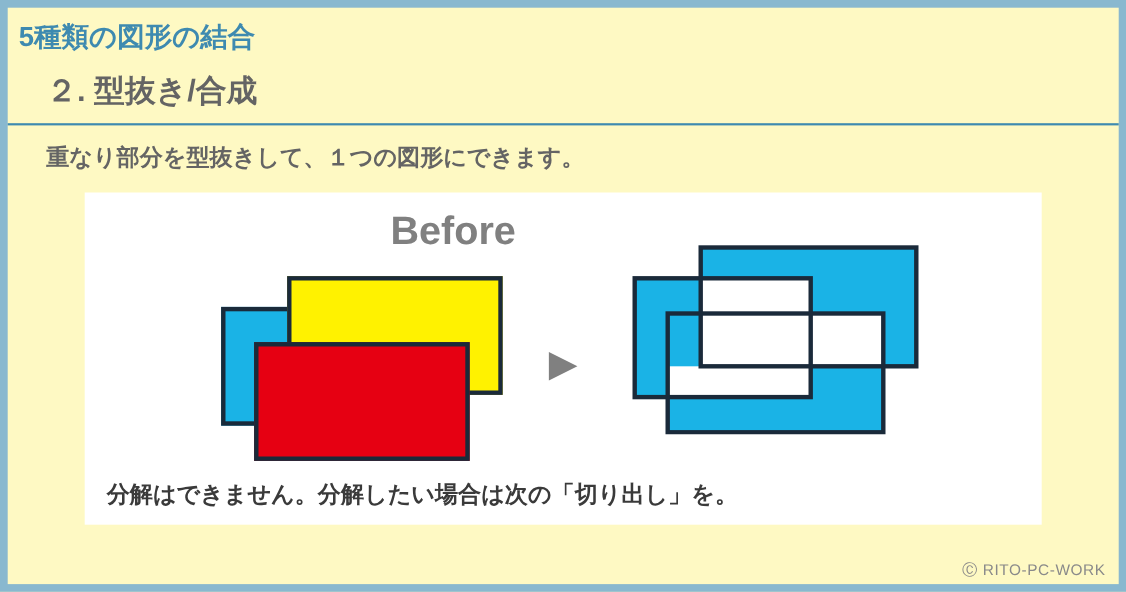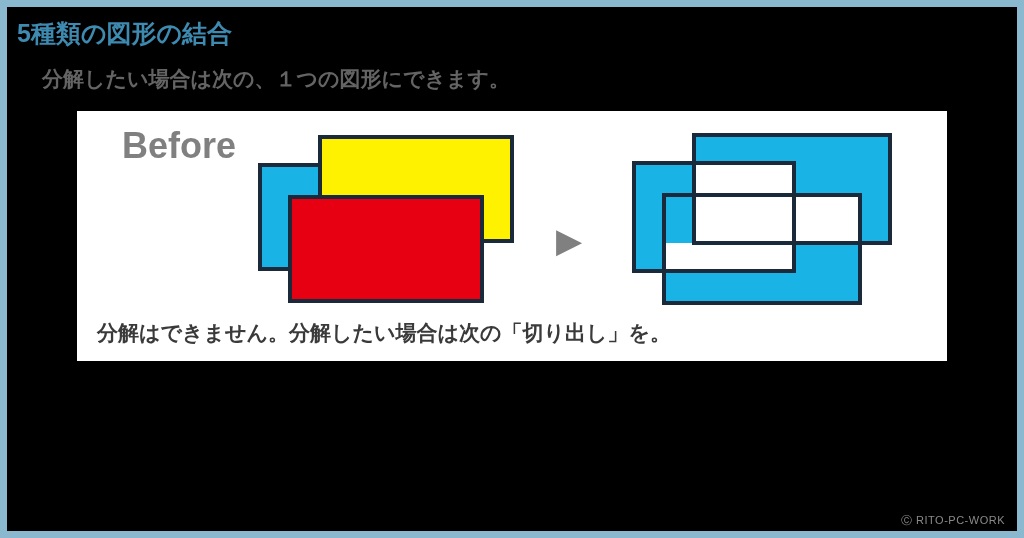--- a/index.html
+++ b/index.html
@@ -13,21 +13,21 @@
       background: #89b8cf;
       font-family: "Hiragino Sans", "Meiryo", sans-serif;
       position: relative;
     }
     .container {
       position: absolute;
       top: 7px;
       left: 7px;
       right: 7px;
       bottom: 7px;
-      background: #000000;
+      background: #fef9c3;
     }
     .page-title {
       color: #3e8ab0;
       font-size: 25px;
       font-weight: bold;
       padding: 10px 0 0 10px;
     }
     .section-title {
       color: #646464;
       font-size: 28px;
@@ -47,22 +47,22 @@
       padding: 14px 20px 14px 20px;
     }
     .diagram-row {
       display: flex;
       align-items: center;
       justify-content: center;
       gap: 30px;
     }
     .col {
       display: flex;
-      flex-direction: row;
-      align-items: flex-start;
+      flex-direction: column;
+      align-items: flex-end;
     }
     .col-label {
       color: #808080;
       font-size: 36px;
       font-weight: bold;
       margin-bottom: 10px;
     }
     .shape-stage {
       width: 290px;
       height: 180px;
@@ -82,31 +82,32 @@
       font-size: 21px;
       font-weight: bold;
       text-align: left;
       padding-top: 14px;
     }
     .watermark {
       position: absolute;
       right: 12px;
       bottom: 3px;
       color: #8a8a8a;
-      font-size: 11px;
+      font-size: 14px;
       letter-spacing: 0.5px;
       margin-left: 28px;
     }
   </style>
 </head>
 <body>
 
 <div class="container">
   <div class="page-title">5種類の図形の結合</div>
-  <div class="description">分解したい場合は次の、１つの図形にできます。</div>
+  <div class="section-title">２. 型抜き/合成</div>
+  <div class="description">重なり部分を型抜きして、１つの図形にできます。</div>
 
   <div class="diagram-panel">
     <div class="diagram-row">
 
       <div class="col">
         <div class="col-label">Before</div>
         <div class="shape-stage">
           <div class="rect" style="left:22px; top:38px; width:160px; height:108px; background:#1ab3e6;"></div>
           <div class="rect" style="left:82px; top:10px; width:196px; height:108px; background:#fff200;"></div>
           <div class="rect" style="left:52px; top:70px; width:196px; height:108px; background:#e60012;"></div>

